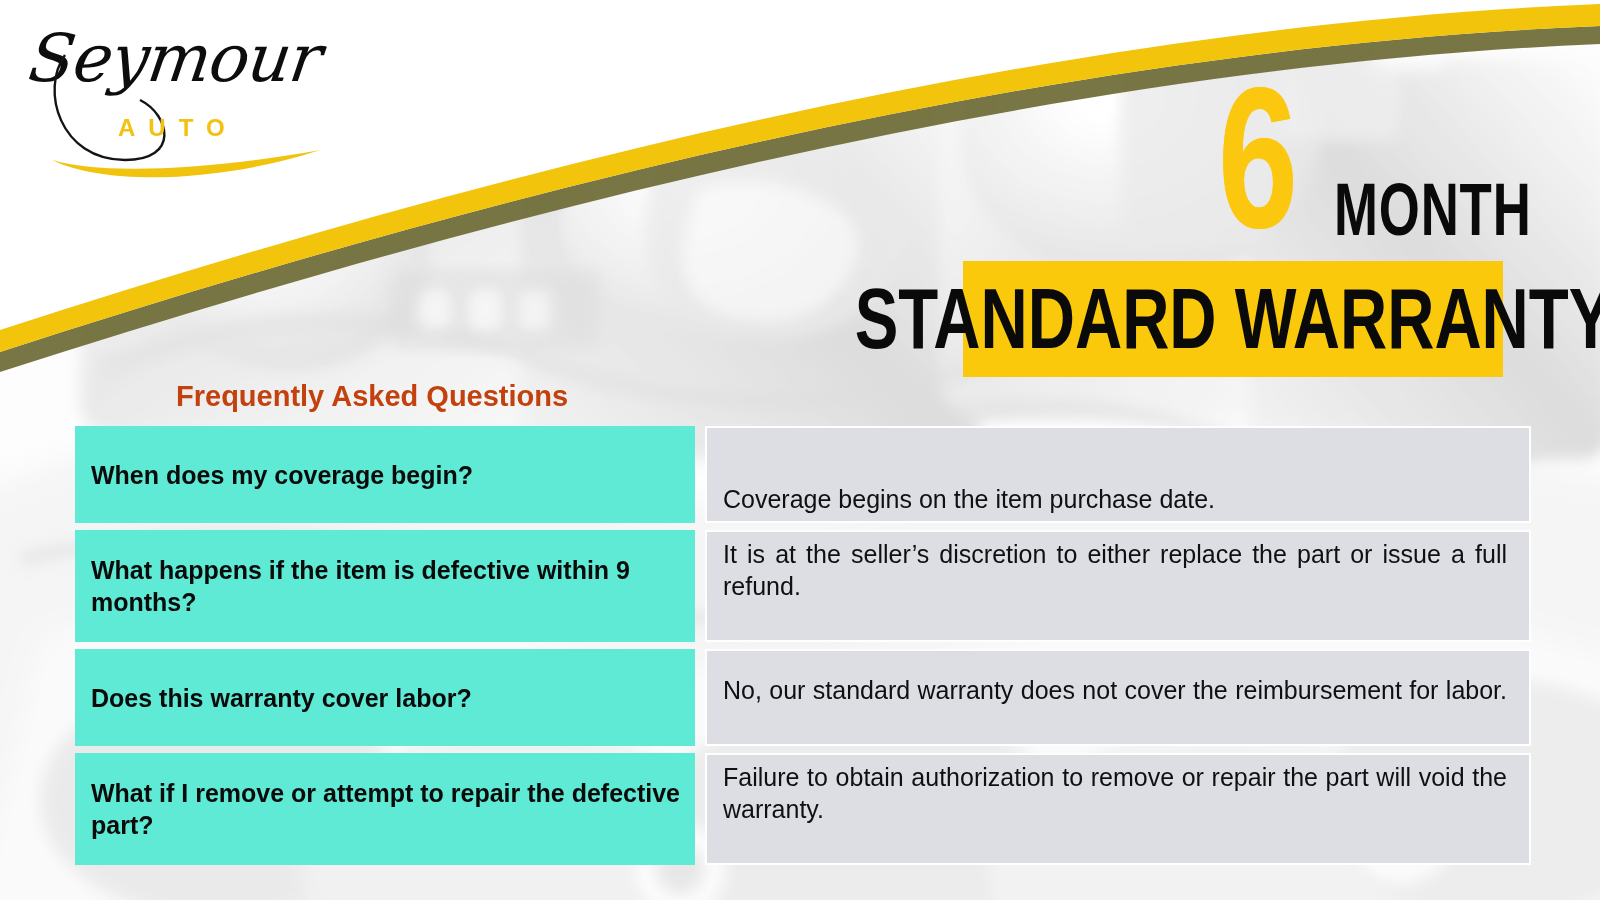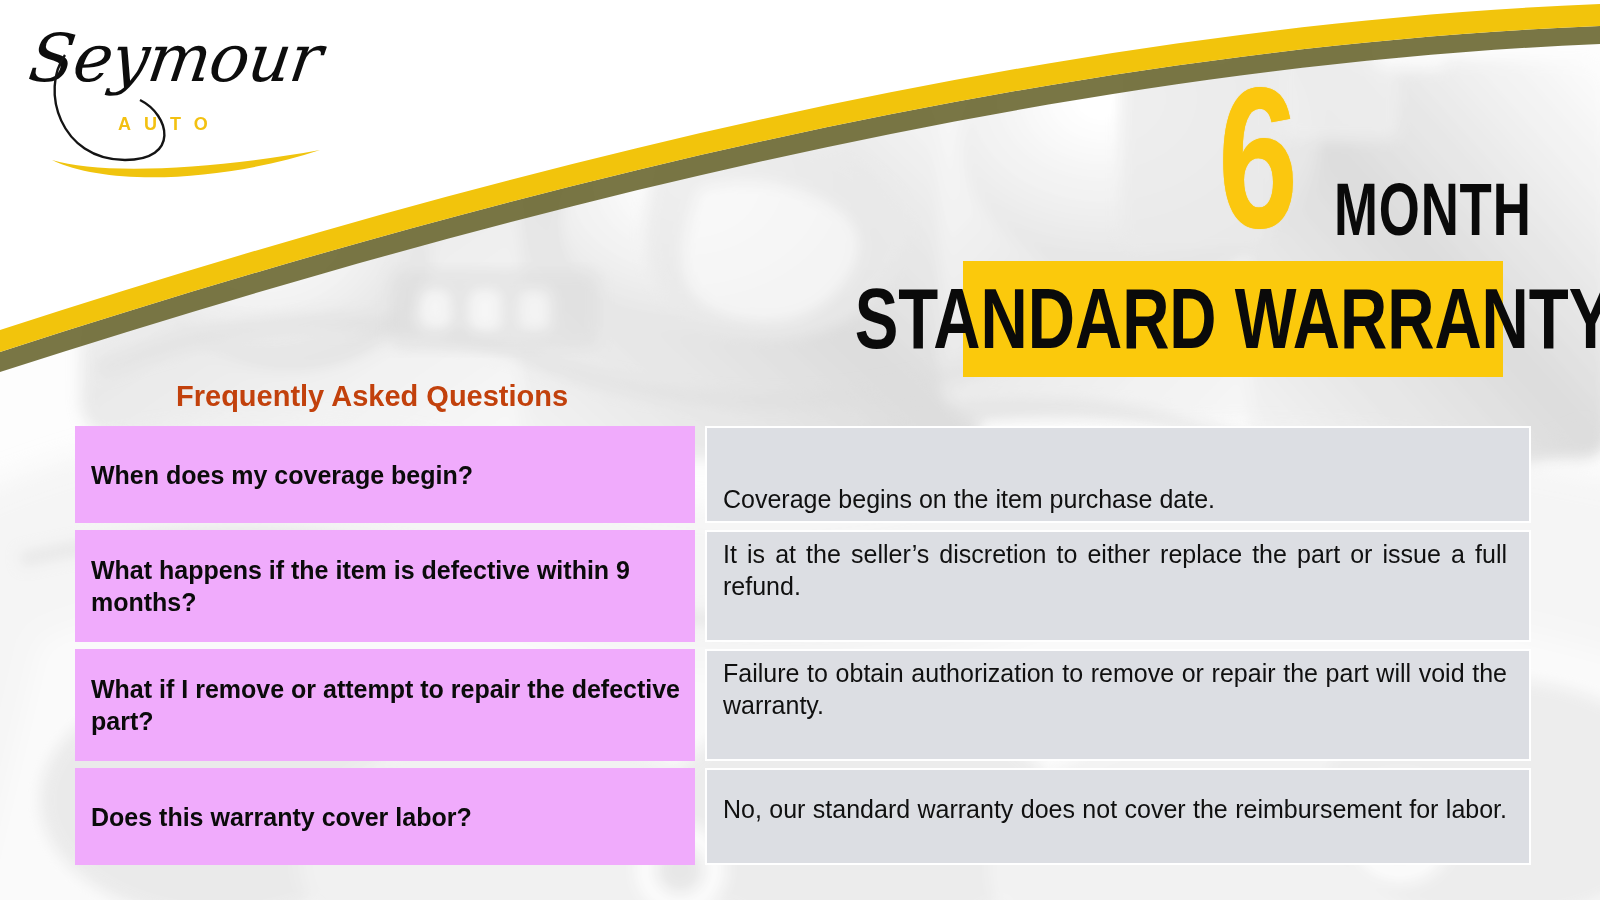--- a/index.html
+++ b/index.html
@@ -56,21 +56,21 @@
     color:#0d0d0d;
     letter-spacing:-1px;
     transform:skewX(-8deg);
     white-space:nowrap;
   }
   .logo .auto {
     position:absolute;
     left:88px; top:94px;
     font-family:"Liberation Sans", sans-serif;
     font-weight:bold;
-    font-size:18px;
+    font-size:24px;
     letter-spacing:13px;
     color:#f3c111;
     white-space:nowrap;
   }
 
   
   .six {
     position:absolute;
     left:1218px; top:68px;
     font-family:"Liberation Sans Narrow","Liberation Sans", sans-serif;
@@ -145,21 +145,21 @@
     padding:5px 0 5px 0;
   }
   .faq-row {
     display:flex;
     gap:10px;
     min-height:97px;
   }
   .q-cell {
     width:620px;
     flex:0 0 620px;
-    background:#f0abfc;
+    background:#5eead4;
     display:flex;
     align-items:center;
     padding:6px 0 6px 16px;
   }
   .q-cell .q-text {
     font-family:"Liberation Sans", sans-serif;
     font-weight:bold;
     font-size:25px;
     line-height:32px;
     color:#0b0b0b;
@@ -313,29 +313,29 @@
       <div class="faq-row">
         <div class="q-cell">
           <span class="q-text">What happens if the item is defective within 9 months?</span>
         </div>
         <div class="a-cell">
           <span class="a-text">It is at the seller’s discretion to either replace the part or issue a full refund.</span>
         </div>
       </div>
       <div class="faq-row">
         <div class="q-cell">
-          <span class="q-text">What if I remove or attempt to repair the defective part?</span>
+          <span class="q-text">Does this warranty cover labor?</span>
         </div>
         <div class="a-cell">
-          <span class="a-text">Failure to obtain authorization to remove or repair the part will void the warranty.</span>
+          <span class="a-text">No, our standard warranty does not cover the reimbursement for labor.</span>
         </div>
       </div>
       <div class="faq-row">
         <div class="q-cell">
-          <span class="q-text">Does this warranty cover labor?</span>
+          <span class="q-text">What if I remove or attempt to repair the defective part?</span>
         </div>
         <div class="a-cell">
-          <span class="a-text">No, our standard warranty does not cover the reimbursement for labor.</span>
+          <span class="a-text">Failure to obtain authorization to remove or repair the part will void the warranty.</span>
         </div>
       </div>
     </div>
 
 </div>
 
 </body></html>

